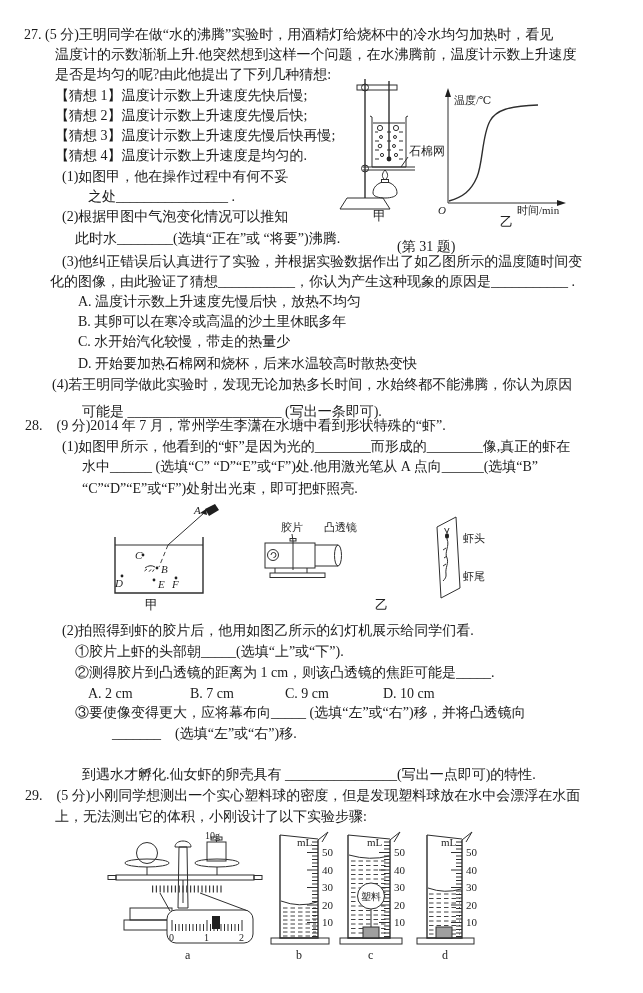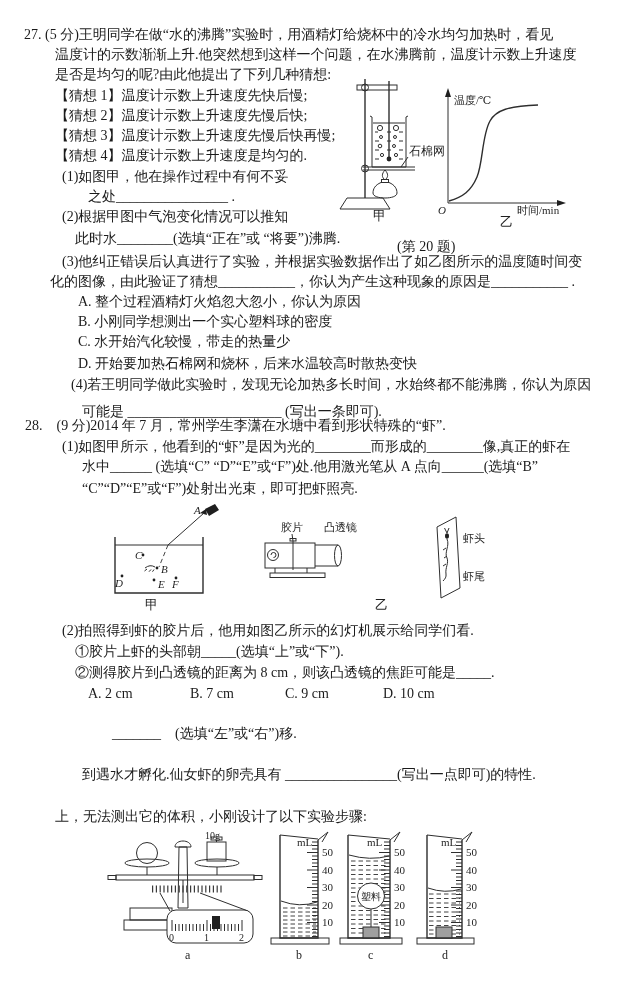--- a/index.html
+++ b/index.html
@@ -27,28 +27,28 @@
   <div class="ln" style="left:55px;top:47px">温度计的示数渐渐上升.他突然想到这样一个问题，在水沸腾前，温度计示数上升速度</div>
   <div class="ln" style="left:55px;top:67px">是否是均匀的呢?由此他提出了下列几种猜想:</div>
   <div class="ln" style="left:55px;top:88px">【猜想 1】温度计示数上升速度先快后慢;</div>
   <div class="ln" style="left:55px;top:108px">【猜想 2】温度计示数上升速度先慢后快;</div>
   <div class="ln" style="left:55px;top:128px">【猜想 3】温度计示数上升速度先慢后快再慢;</div>
   <div class="ln" style="left:55px;top:148px">【猜想 4】温度计示数上升速度是均匀的.</div>
   <div class="ln" style="left:62px;top:169px">(1)如图甲，他在操作过程中有何不妥</div>
   <div class="ln" style="left:88px;top:189px">之处________________ .</div>
   <div class="ln" style="left:62px;top:209px">(2)根据甲图中气泡变化情况可以推知</div>
   <div class="ln" style="left:75px;top:231px">此时水________(选填“正在”或 “将要”)沸腾.</div>
-  <div class="ln" style="left:397px;top:239px">(第 20 题)</div>
+  <div class="ln" style="left:397px;top:239px">(第 31 题)</div>
   <div class="ln" style="left:62px;top:254px">(3)他纠正错误后认真进行了实验，并根据实验数据作出了如乙图所示的温度随时间变</div>
   <div class="ln" style="left:50px;top:274px">化的图像，由此验证了猜想___________，你认为产生这种现象的原因是___________ .</div>
-  <div class="ln" style="left:78px;top:294px">A. 整个过程酒精灯火焰忽大忽小，你认为原因</div>
-  <div class="ln" style="left:78px;top:314px">B. 小刚同学想测出一个实心塑料球的密度</div>
+  <div class="ln" style="left:78px;top:294px">A. 温度计示数上升速度先慢后快，放热不均匀</div>
+  <div class="ln" style="left:78px;top:314px">B. 其卵可以在寒冷或高温的沙土里休眠多年</div>
   <div class="ln" style="left:78px;top:334px">C. 水开始汽化较慢，带走的热量少</div>
   <div class="ln" style="left:78px;top:356px">D. 开始要加热石棉网和烧杯，后来水温较高时散热变快</div>
-  <div class="ln" style="left:71px;top:377px">(4)若王明同学做此实验时，发现无论加热多长时间，水始终都不能沸腾，你认为原因</div>
+  <div class="ln" style="left:52px;top:377px">(4)若王明同学做此实验时，发现无论加热多长时间，水始终都不能沸腾，你认为原因</div>
   <div class="ln" style="left:82px;top:404px">可能是 ______________________ (写出一条即可).</div>
 
   <svg class="fig" style="left:335px;top:75px" width="250" height="175" viewBox="0 0 250 175">
     <g>
       <line class="st2" x1="30" y1="4" x2="30" y2="123"></line>
       <polygon class="st" points="12,123 48,123 55,134 5,134"></polygon>
       <rect class="st" x="22" y="10" width="40" height="5"></rect>
       <circle class="st" cx="30" cy="12.5" r="3.5"></circle>
       <line class="st" x1="28" y1="92" x2="80" y2="92"></line>
       <line class="st" x1="28" y1="95" x2="80" y2="95"></line>
@@ -91,25 +91,26 @@
       <text class="s13" x="165" y="151">乙</text>
     </g>
   </svg>
 
   <div class="ln" style="left:25px;top:418px">28.　(9 分)2014 年 7 月，常州学生李潇在水塘中看到形状特殊的“虾”.</div>
   <div class="ln" style="left:62px;top:439px">(1)如图甲所示，他看到的“虾”是因为光的________而形成的________像,真正的虾在</div>
   <div class="ln" style="left:82px;top:459px">水中______ (选填“C” “D”“E”或“F”)处.他用激光笔从 A 点向______(选填“B”</div>
   <div class="ln" style="left:82px;top:481px">“C”“D”“E”或“F”)处射出光束，即可把虾照亮.</div>
   <div class="ln" style="left:62px;top:623px">(2)拍照得到虾的胶片后，他用如图乙所示的幻灯机展示给同学们看.</div>
   <div class="ln" style="left:75px;top:644px">①胶片上虾的头部朝_____(选填“上”或“下”).</div>
-  <div class="ln" style="left:75px;top:665px">②测得胶片到凸透镜的距离为 8 cm，则该凸透镜的焦距可能是_____.</div>
+  <div class="ln" style="left:75px;top:665px">②测得胶片到凸透镜的距离为 1 cm，则该凸透镜的焦距可能是_____.</div>
   <div class="ln" style="left:88px;top:686px">A. 2 cm</div>
   <div class="ln" style="left:190px;top:686px">B. 7 cm</div>
   <div class="ln" style="left:285px;top:686px">C. 9 cm</div>
   <div class="ln" style="left:383px;top:686px">D. 10 cm</div>
+  <div class="ln" style="left:75px;top:705px">③要使像变得更大，应将幕布向_____ (选填“左”或“右”)移，并将凸透镜向</div>
   <div class="ln" style="left:112px;top:726px">_______　(选填“左”或“右”)移.</div>
   <div class="ln" style="left:82px;top:767px">到遇水才孵化.仙女虾的卵壳具有 ________________(写出一点即可)的特性.</div>
 
   <svg class="fig" style="left:95px;top:500px" width="405" height="115" viewBox="0 0 405 115">
     <g>
       <path class="st2" d="M20 37 V93 H108 V37"></path>
       <line class="st" x1="20" y1="45" x2="108" y2="45"></line>
     </g>
     <g>
       <polygon class="fil" points="110,9 120,4 124,10 114,16"></polygon>
@@ -149,20 +150,21 @@
     <text class="s13" x="280" y="109">乙</text>
     <g>
       <polygon class="st" points="342,27 361,17 365,88 346,98"></polygon>
       <ellipse class="fil" cx="352" cy="36" rx="2" ry="2.8"></ellipse>
       <path class="st" d="M352 33 l-2.5 -5 M352 33 l2 -5 M352 39 C355 46 349 52 352 58 C354 63 350 68 351 74 C351.5 77 350 79 348 81 M351 48 l-3 2 M352 56 l-3 2 M351 64 l-3 2" stroke-width="0.9"></path>
     </g>
     <text class="s11" x="368" y="42">虾头</text>
     <text class="s11" x="368" y="80">虾尾</text>
   </svg>
 
+  <div class="ln" style="left:25px;top:788px">29.　(5 分)小刚同学想测出一个实心塑料球的密度，但是发现塑料球放在水中会漂浮在水面</div>
   <div class="ln" style="left:55px;top:809px">上，无法测出它的体积，小刚设计了以下实验步骤:</div>
 
   <svg class="fig" style="left:100px;top:830px" width="405" height="145" viewBox="0 0 405 145">
     <defs>
       <g id="cylticks">
         <path class="st" d="M-11 22.5H0M-11 40H0M-11 57.5H0M-11 75H0M-11 92.5H0"></path>
         <path class="st" stroke-width="0.8" d="M-6 12H0M-6 15.5H0M-6 19H0M-6 26H0M-6 29.5H0M-6 33H0M-6 36.5H0M-6 43.5H0M-6 47H0M-6 50.5H0M-6 54H0M-6 61H0M-6 64.5H0M-6 68H0M-6 71.5H0M-6 78.5H0M-6 82H0M-6 85.5H0M-6 89H0M-6 96H0M-6 99.5H0M-6 103H0M-6 106.5H0"></path>
       </g>
     </defs>
 

